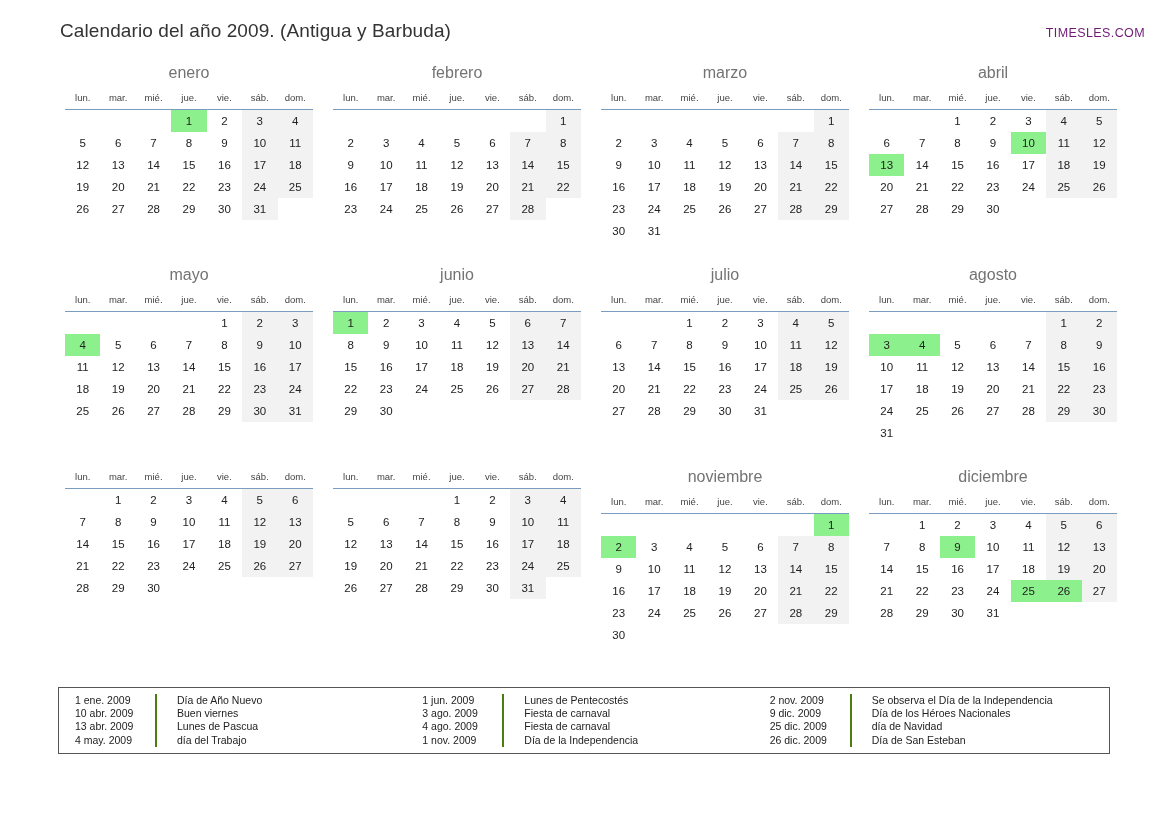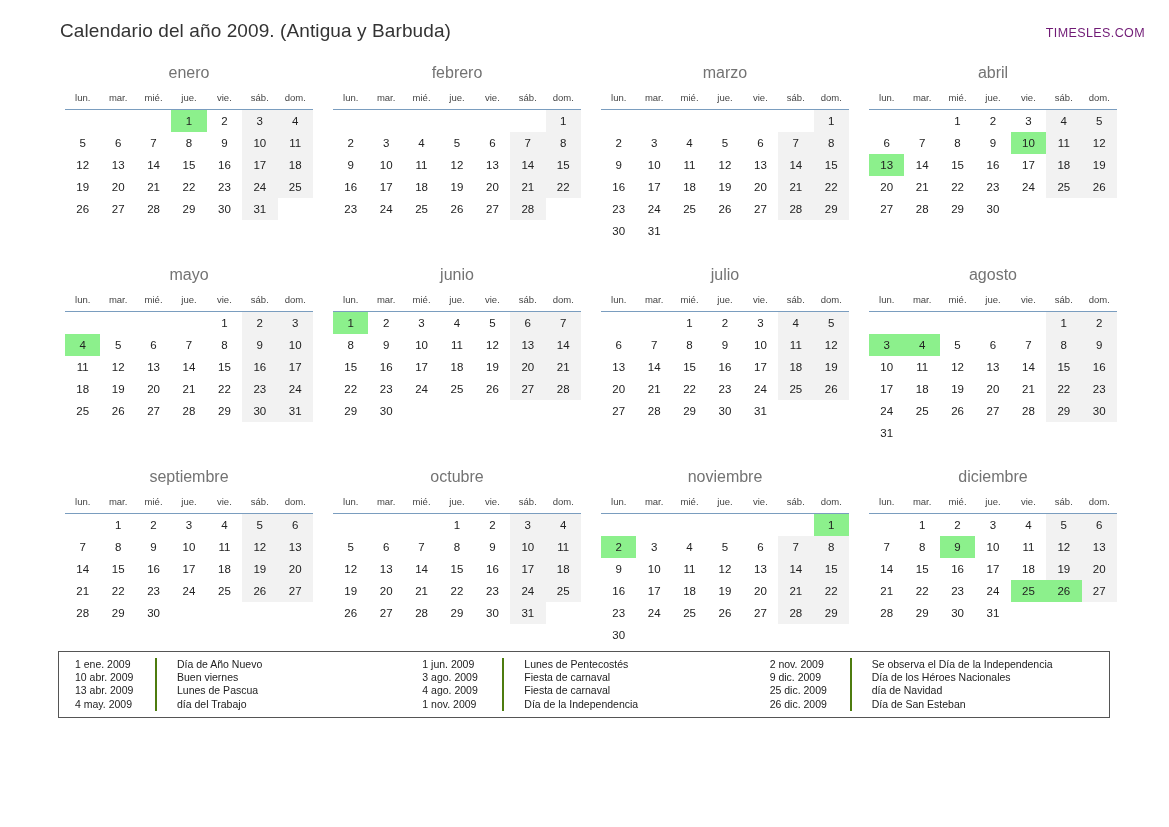--- a/index.html
+++ b/index.html
@@ -85,21 +85,21 @@
   }
   td.holiday {
     background: #8cf08c;
   }
   td.empty {
     background: transparent;
   }
   .legend {
     position: absolute;
     left: 58px;
-    top: 651px;
+    top: 687px;
     width: 1052px;
     border: 1px solid #555555;
     box-sizing: border-box;
     padding: 6px 4px 6px 4px;
     background: #ffffff;
   }
   .legend-cols {
     display: flex;
   }
   .legend-col {
@@ -652,21 +652,20 @@
               <td class="empty"></td>
               <td class="empty"></td>
               <td class="empty"></td>
               <td class="empty"></td>
               <td class="empty"></td>
             </tr>
           </tbody>
         </table>
       </div>
       <div class="month">
-        <div class="month-name">septiembre</div>
         <table class="cal">
           <thead>
             <tr>
               <th>lun.</th>
               <th>mar.</th>
               <th>mié.</th>
               <th>jue.</th>
               <th>vie.</th>
               <th>sáb.</th>
               <th>dom.</th>
@@ -715,21 +714,20 @@
               <td>30</td>
               <td class="empty"></td>
               <td class="empty"></td>
               <td class="empty"></td>
               <td class="empty"></td>
             </tr>
           </tbody>
         </table>
       </div>
       <div class="month">
-        <div class="month-name">octubre</div>
         <table class="cal">
           <thead>
             <tr>
               <th>lun.</th>
               <th>mar.</th>
               <th>mié.</th>
               <th>jue.</th>
               <th>vie.</th>
               <th>sáb.</th>
               <th>dom.</th>

